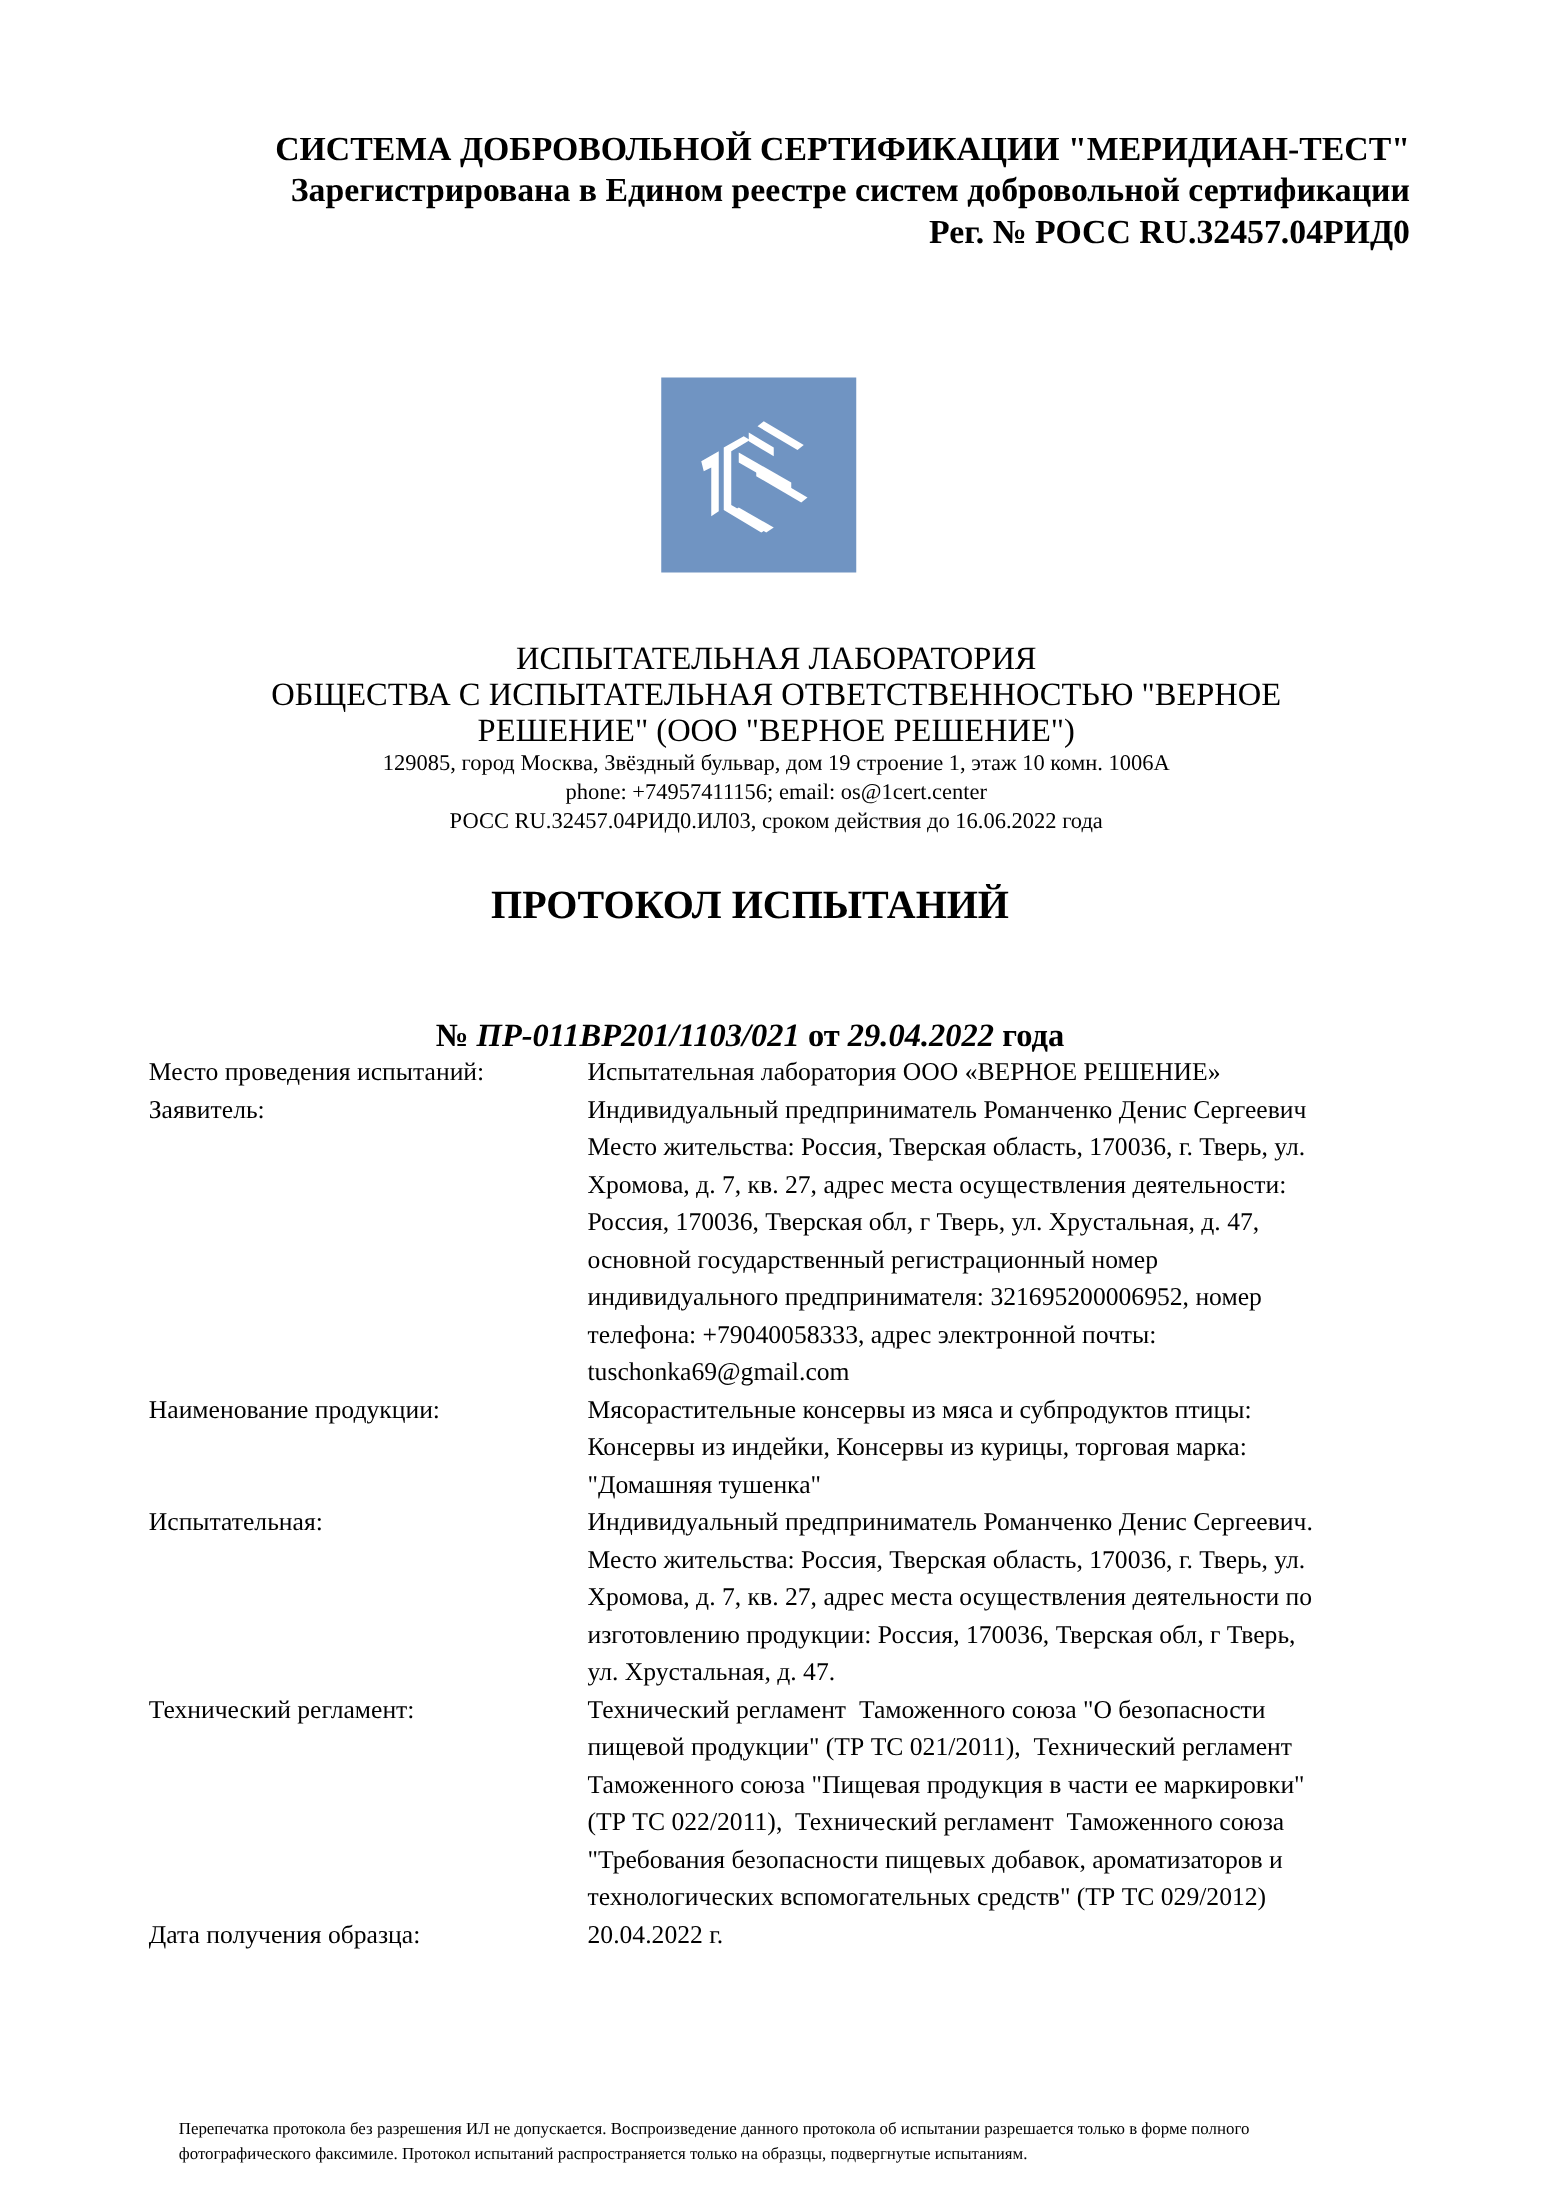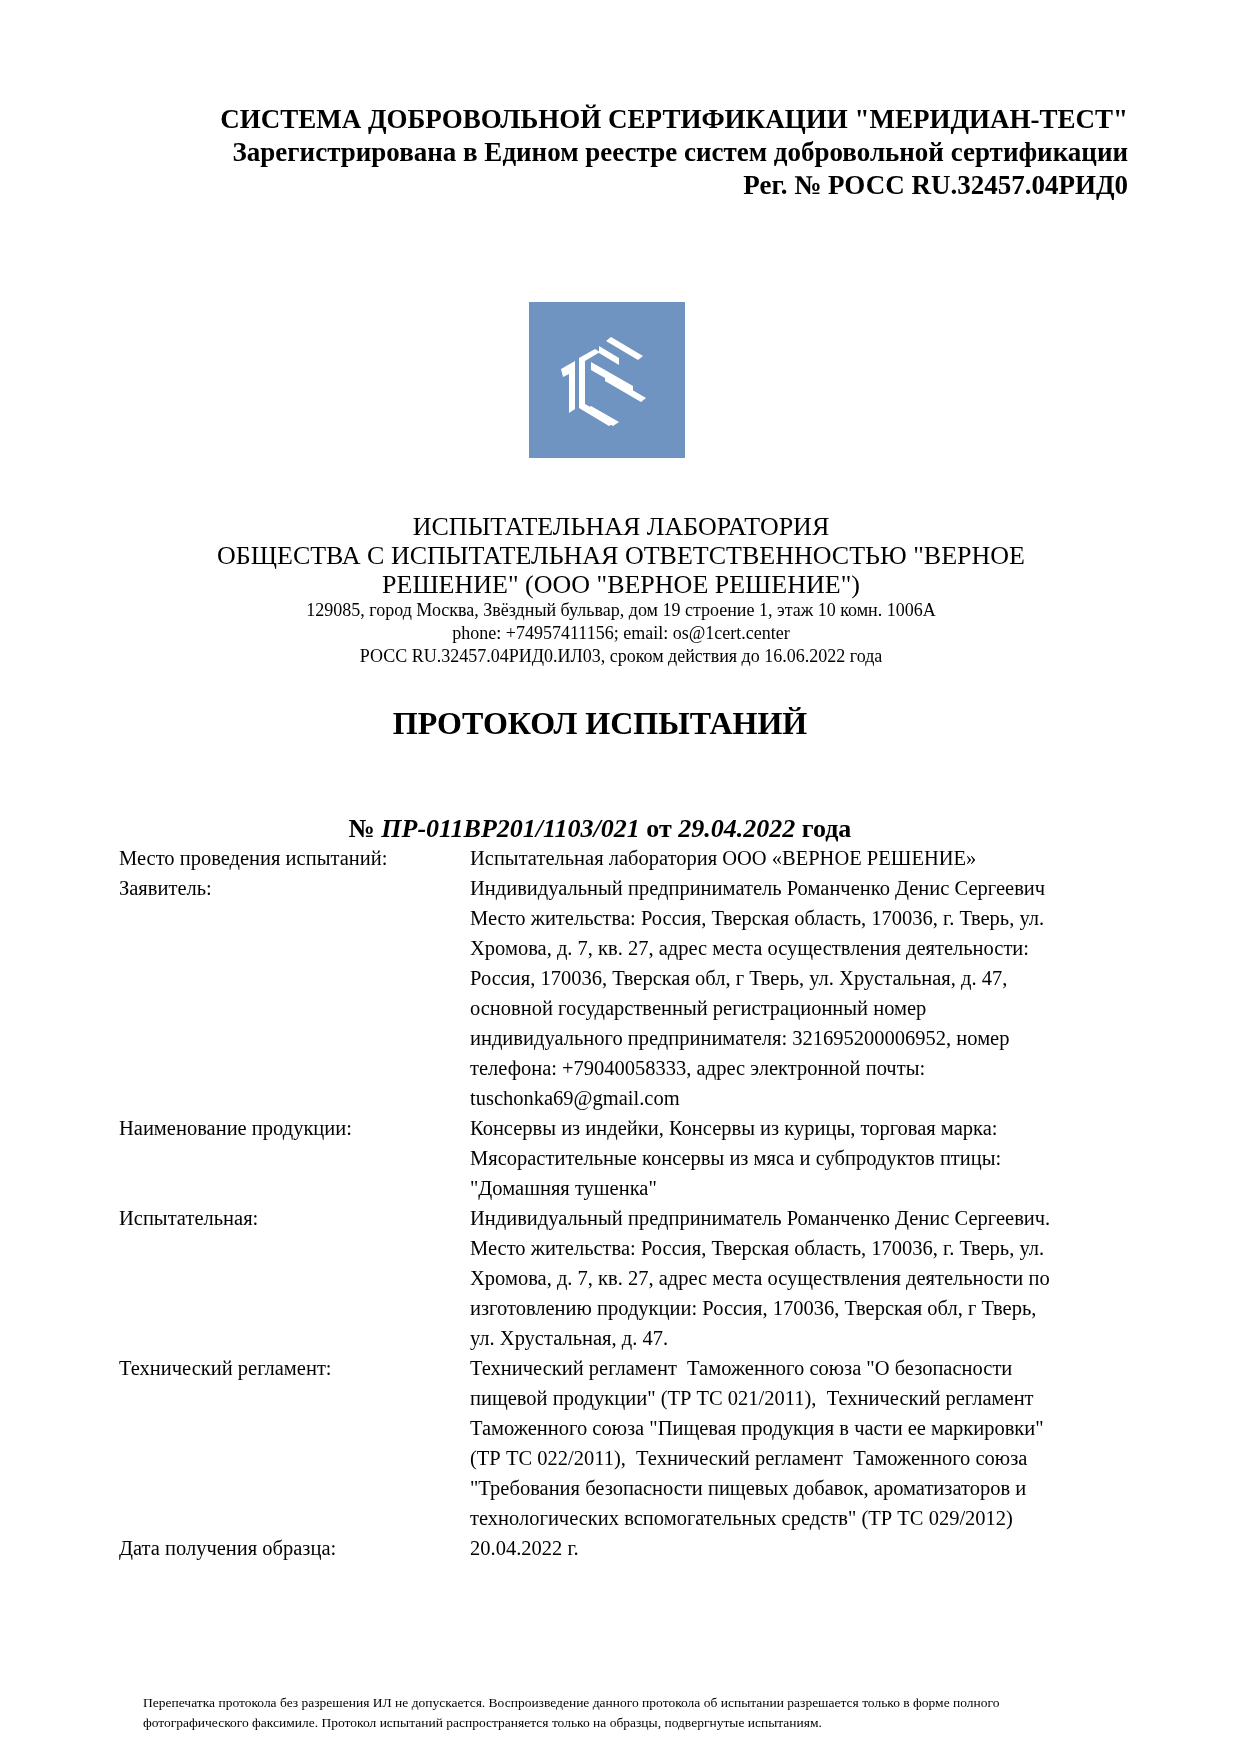--- a/index.html
+++ b/index.html
@@ -174,22 +174,22 @@
       <span class="vl">Россия, 170036, Тверская обл, г Тверь, ул. Хрустальная, д. 47,</span>
       <span class="vl">основной государственный регистрационный номер</span>
       <span class="vl">индивидуального предпринимателя: 321695200006952, номер</span>
       <span class="vl">телефона: +79040058333, адрес электронной почты:</span>
       <span class="vl">tuschonka69@gmail.com</span>
     </div>
   </div>
   <div class="row">
     <div class="label">Наименование продукции:</div>
     <div class="value">
+      <span class="vl">Мясорастительные консервы из мяса и субпродуктов птицы:</span>
       <span class="vl">Консервы из индейки, Консервы из курицы, торговая марка:</span>
-      <span class="vl">Мясорастительные консервы из мяса и субпродуктов птицы:</span>
       <span class="vl">"Домашняя тушенка"</span>
     </div>
   </div>
   <div class="row">
     <div class="label">Испытательная:</div>
     <div class="value">
       <span class="vl">Индивидуальный предприниматель Романченко Денис Сергеевич.</span>
       <span class="vl">Место жительства: Россия, Тверская область, 170036, г. Тверь, ул.</span>
       <span class="vl">Хромова, д. 7, кв. 27, адрес места осуществления деятельности по</span>
       <span class="vl">изготовлению продукции: Россия, 170036, Тверская обл, г Тверь,</span>

